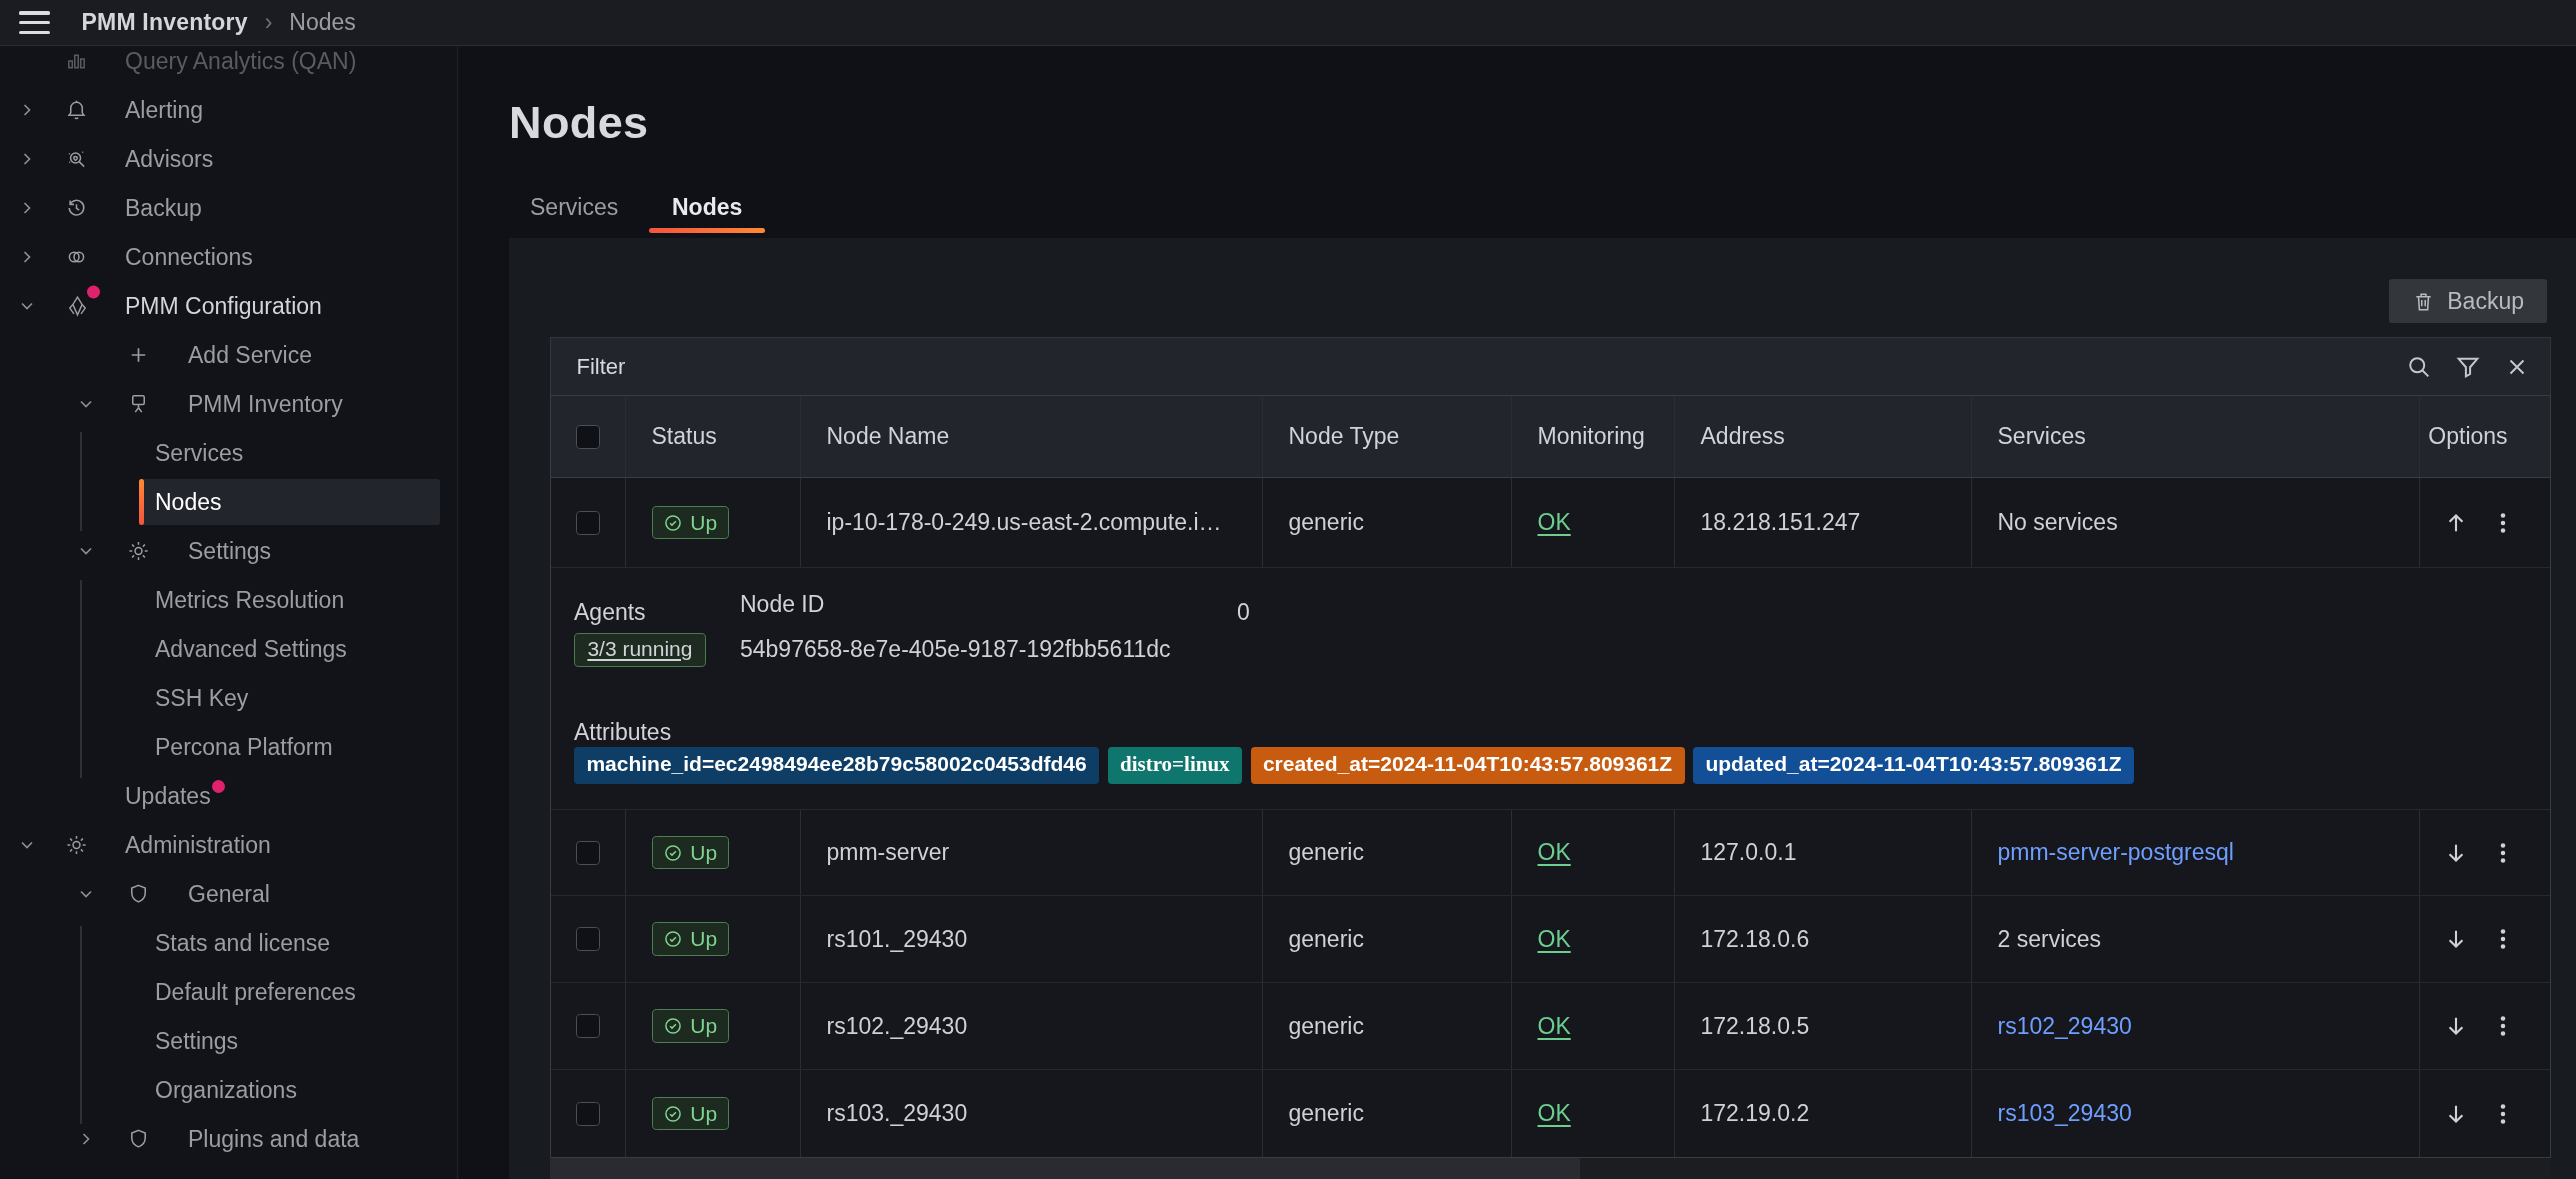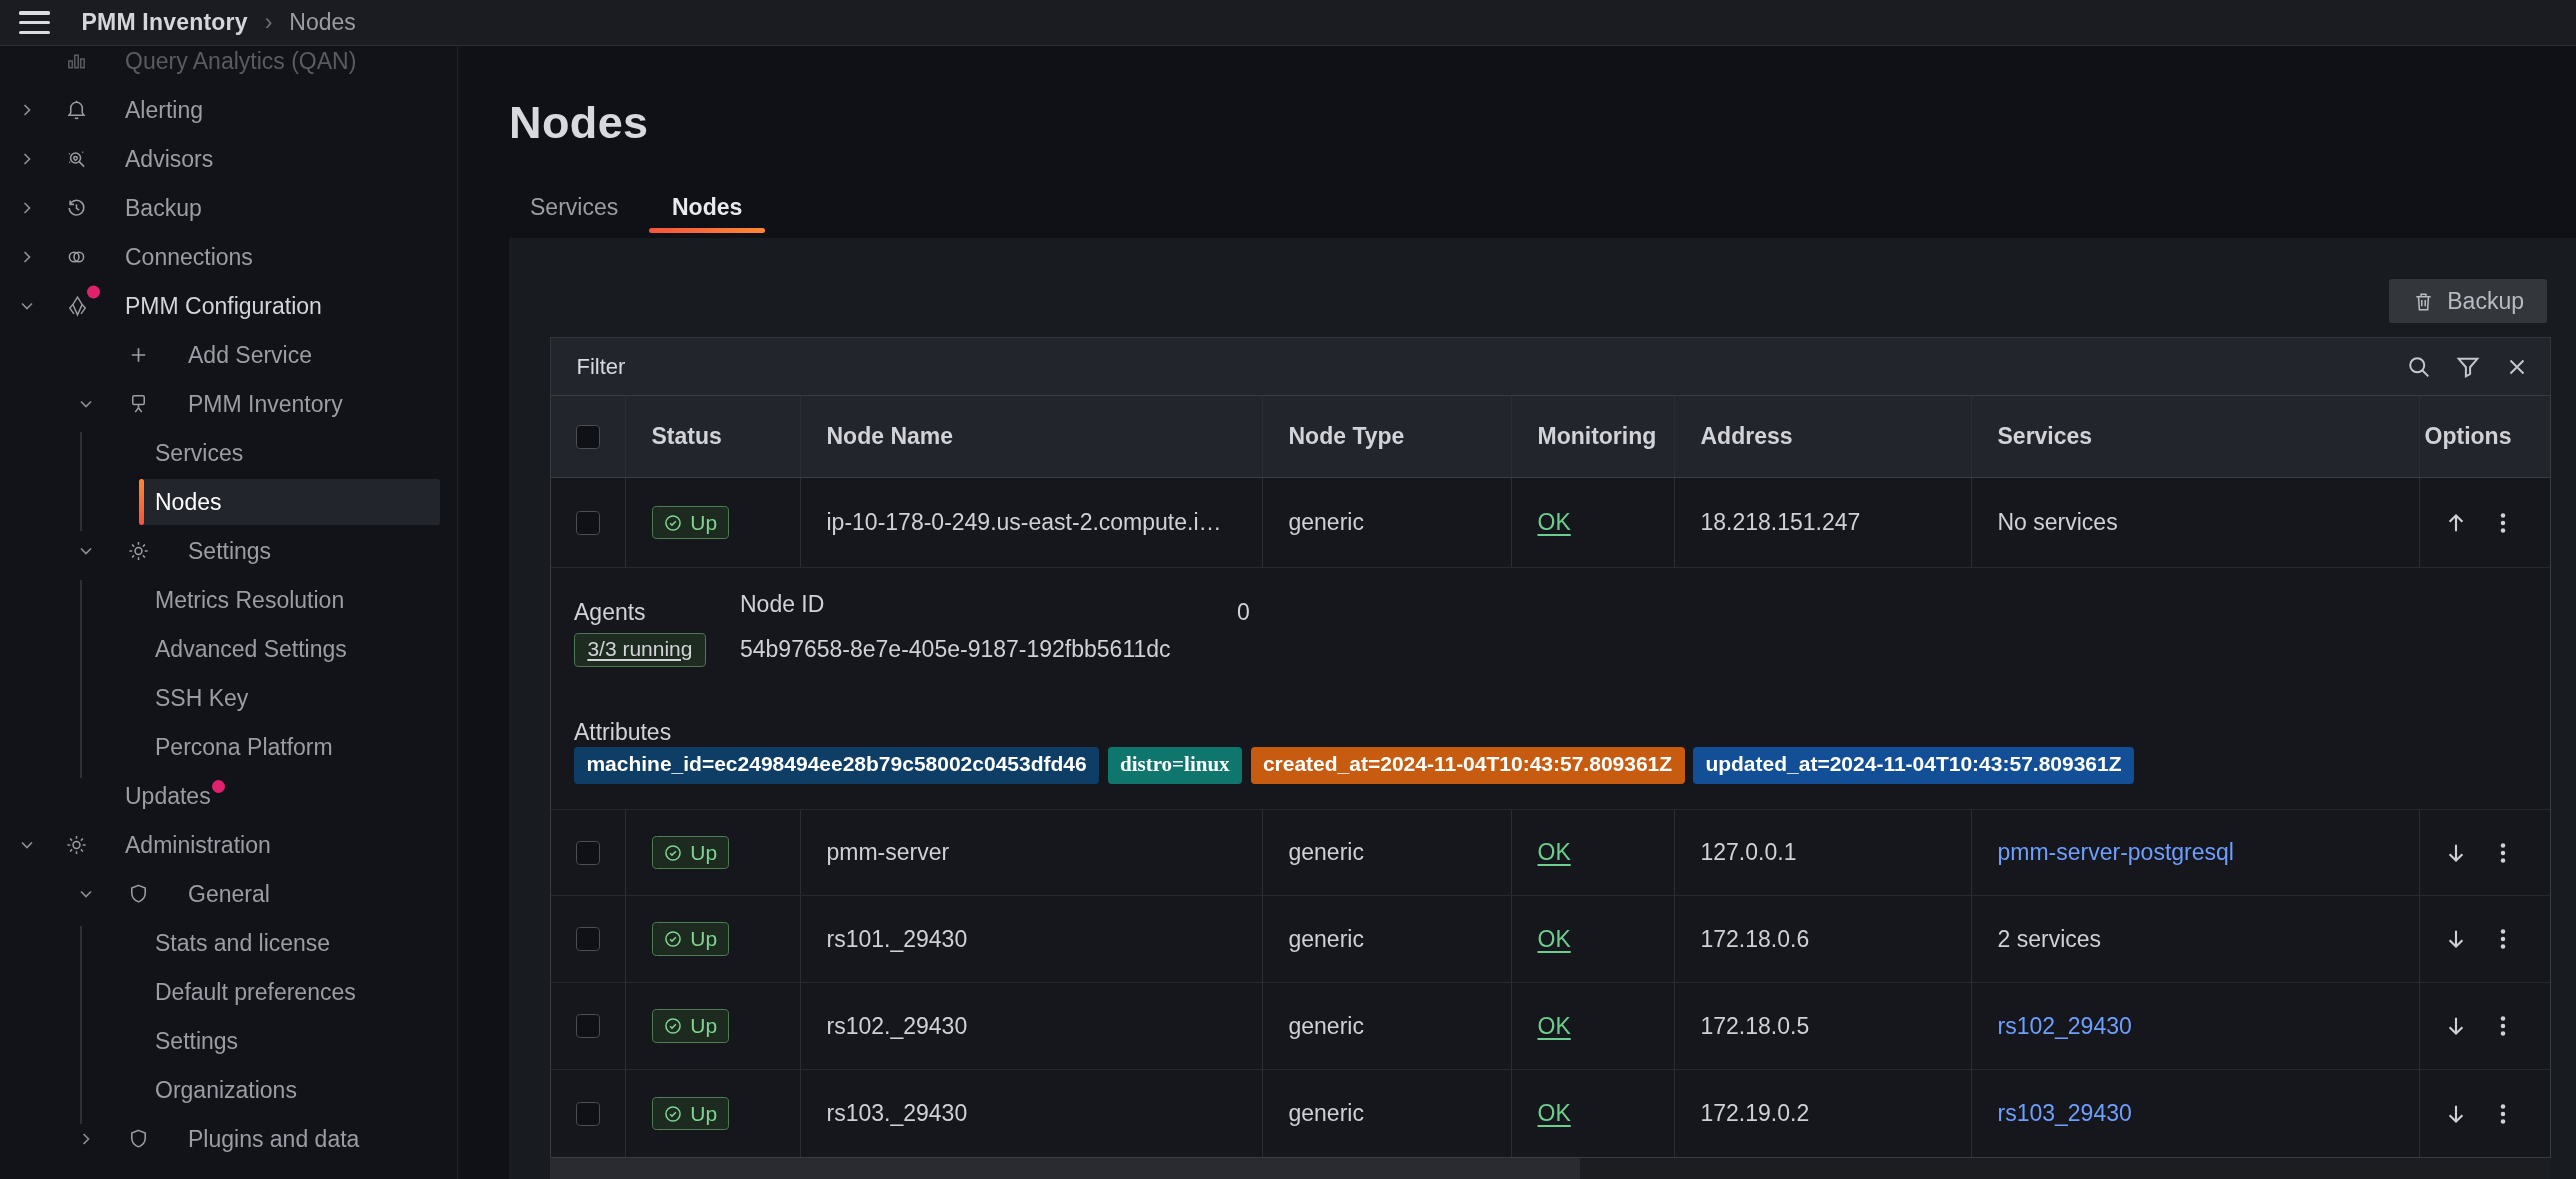--- a/index.html
+++ b/index.html
@@ -61,21 +61,21 @@
   .filter-icons { margin-left:auto; margin-right:20px; display:flex; align-items:center; gap:21.6px; color:#c5c7cd; }
   .filter-icons .fic { display:flex; cursor:pointer; }
 
   
   .tbl { position:absolute; left:41px; top:157px; width:2001px; height:763px; background:#15171c;
          border:0.8px solid #3a3c42; }
   .trow { display:grid; grid-template-columns:75px 175px 462px 249px 163px 297px 448px 1fr; align-items:stretch; }
   .trow .c { display:flex; align-items:center; padding-left:25.5px; border-right:0.8px solid #2b2d33; overflow:hidden; white-space:nowrap; }
   .trow .c:last-child { border-right:none; }
   .c.ck { justify-content:center; padding:0; }
-  .thead { height:82px; background:#22252b; border-bottom:0.8px solid #3a3d43; font-weight:bold; color:#d2d3d8; font-size:23px; }
+  .thead { height:82px; background:#22252b; border-bottom:0.8px solid #3a3d43; font-weight:normal; color:#d2d3d8; font-size:23px; }
   .thead .c.opt { justify-content:center; padding-left:0; }
   .drow { height:90px; font-size:23px; color:#d0d1d6; border-bottom:0.8px solid #26282e; }
   .drow:last-of-type { border-bottom:none; }
   .c.opt { justify-content:flex-end; padding-right:34px; gap:20px; color:#d0d1d6; }
   .cbx { width:24px; height:24px; border:1.5px solid #4c4f57; border-radius:4.6px; background:#0f1116; cursor:pointer; }
   .badge-up { display:inline-flex; align-items:center; gap:7px; padding:3.9px 10.8px; border:1.5px solid #4f7e55; border-radius:4.6px;
               background:#1d2a1f; color:#7fd491; font-size:21px; }
   .ok-link { color:#6ccf8e; text-decoration:underline; text-underline-offset:3.9px; cursor:pointer; }
   .svc-link { color:#6e9fff; cursor:pointer; }
   .icon-btn { display:flex; cursor:pointer; }

